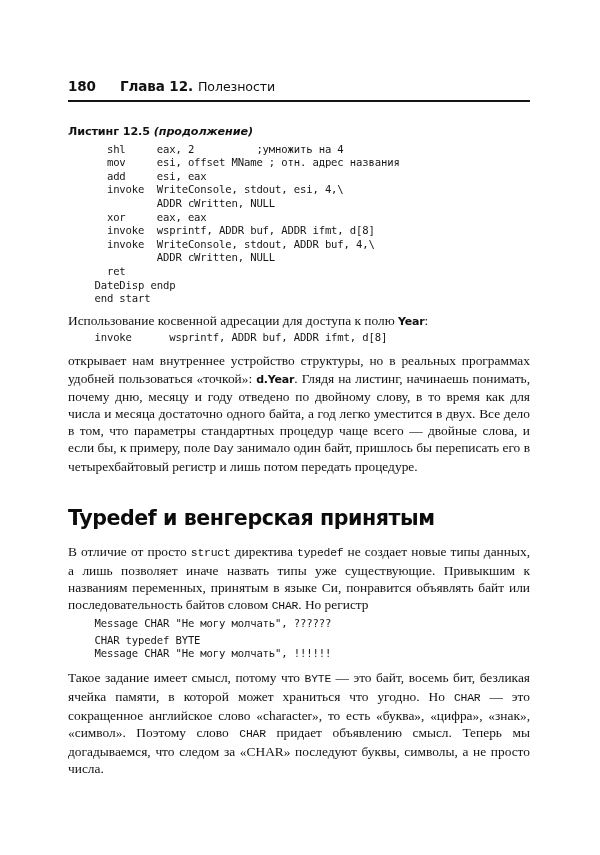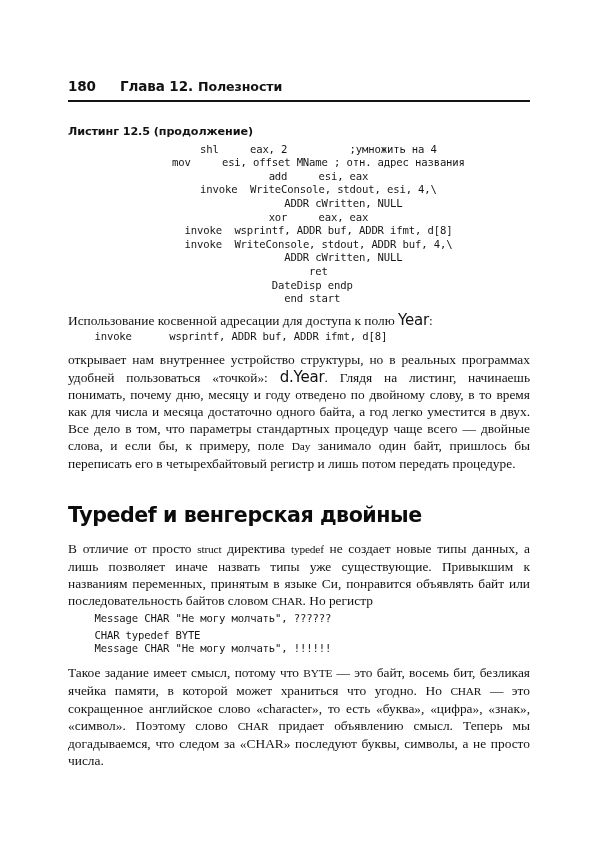--- a/index.html
+++ b/index.html
@@ -41,55 +41,55 @@
     padding-bottom: 6px;
   }
   .page-number {
     width: 52px;
     flex: 0 0 52px;
   }
   .chapter-label {
     font-weight: bold;
   }
   .chapter-title {
-    font-weight: bold;
+    font-weight: normal;
     margin-left: 5px;
     font-size: 12.6px;
     margin-top: 43px;
   }
   .head-rule {
     border-top: 2.1px solid #141414;
     width: 462px;
     margin-bottom: 23px;
   }
 
   
   .listing-caption {
     font-family: "DejaVu Sans", sans-serif;
     font-size: 11.2px;
     font-weight: bold;
     margin-bottom: 5px;
     letter-spacing: -0.1px;
   }
   .listing-caption .cont {
     font-weight: bold;
+    font-style: italic;
   }
 
   
   .code {
     font-family: "DejaVu Sans Mono", monospace;
     font-size: 10.6px;
     line-height: 13.6px;
     white-space: pre;
     color: #161616;
     letter-spacing: -0.15px;
   }
   .code-block-main {
     margin: 0 0 0 14px;
-    text-align: center;
   }
   .code-inline-block {
     margin: 1px 0 2px 14px;
   }
   .code-inline-block.tight {
     margin-top: 2px;
     margin-bottom: 3px;
   }
 
   
@@ -98,29 +98,29 @@
     font-size: 13.4px;
     line-height: 17.1px;
     text-align: justify;
     text-justify: inter-word;
     hyphens: manual;
   }
   p.body.gap-before { margin-top: 8px; }
   p.lead-in { margin-top: 6px; }
 
   .mono {
-    font-family: Liberation Serif, serif;
+    font-family: Liberation Mono, monospace;
     font-size: 11.4px;
     letter-spacing: -0.2px;
     margin-top: 41px;
   }
   .mono-b {
     font-family: "DejaVu Sans", sans-serif;
-    font-size: 15px;
-    font-weight: normal;
+    font-size: 11px;
+    font-weight: bold;
     letter-spacing: -0.2px;
   }
 
   
   .task {
     margin: 16px 0 0 22px;
     width: 440px;
     font-size: 13.4px;
     line-height: 17.2px;
     text-align: justify;
@@ -174,21 +174,21 @@
     <p class="body lead-in">
       <span>Использование косвенной адресации для доступа к полю </span><span class="mono-b">Year</span><span>:</span>
     </p>
     <pre class="code code-inline-block">  invoke      wsprintf, ADDR buf, ADDR ifmt, d[8]</pre>
 
     <p class="body gap-before">
       <span>открывает нам внутреннее устройство структуры, но в реальных программах удобней пользоваться «точкой»: </span><span class="mono-b">d.Year</span><span>. Глядя на листинг, начинаешь понимать, почему дню, месяцу и году отведено по двойному слову, в то время как для числа и месяца достаточно одного байта, а год легко уместится в двух. Все дело в том, что параметры стандартных процедур чаще всего — двойные слова, и если бы, к примеру, поле </span><span class="mono">Day</span><span> занимало один байт, пришлось бы переписать его в четырехбайтовый регистр и лишь потом передать процедуре.</span>
     </p>
 
 
-    <h2 class="section">Typedef и венгерская двойные</h2>
+    <h2 class="section">Typedef и венгерская принятым</h2>
 
     <p class="body">
       <span>В отличие от просто </span><span class="mono">struct</span><span> директива </span><span class="mono">typedef</span><span> не создает новые типы данных, а лишь позволяет иначе назвать типы уже существующие. Привыкшим к названиям переменных, принятым в языке Си, понравится объявлять байт или последовательность байтов словом </span><span class="mono">CHAR</span><span>. Но регистр</span>
     </p>
     <pre class="code code-inline-block tight">  Message CHAR "Не могу молчать", ??????</pre>
 
     <pre class="code code-inline-block tight">  CHAR typedef BYTE
   Message CHAR "Не могу молчать", !!!!!!</pre>
 
 

